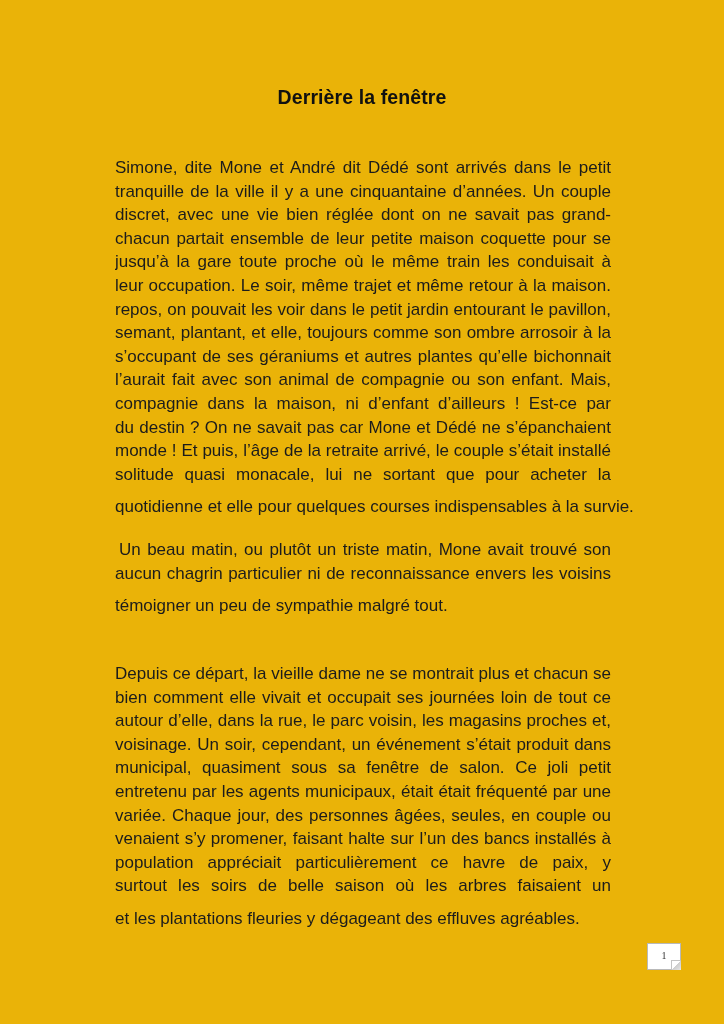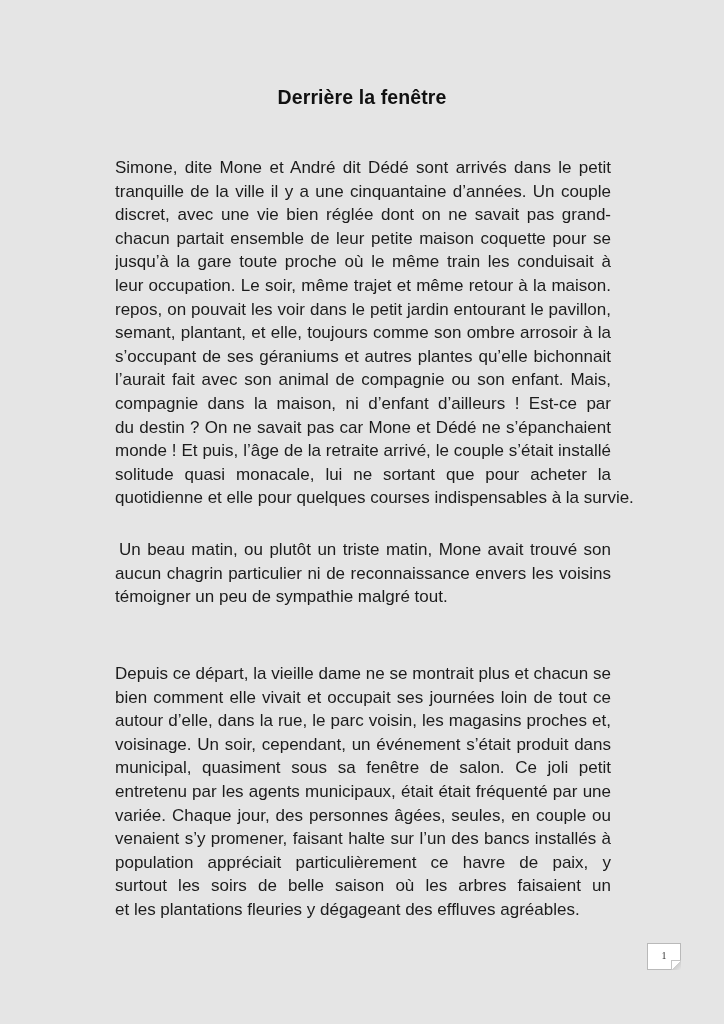--- a/index.html
+++ b/index.html
@@ -13,21 +13,21 @@
     position: relative;
     overflow: hidden;
     font-family: "Liberation Sans", "DejaVu Sans", sans-serif;
     color: #1a1a1a;
   }
   .page {
     position: absolute;
     left: 0; top: 0;
     width: 724px;
     height: 1024px;
-    background: #e5e5e5;
+    background: #eab308;
   }
   .title {
     position: absolute;
     top: 86px;
     left: 0;
     width: 724px;
     text-align: center;
     font-size: 19.5px;
     font-weight: bold;
     color: #111;
@@ -48,20 +48,21 @@
     height: 23.6px;
     line-height: 23.6px;
     text-align: justify;
     text-align-last: justify;
     white-space: nowrap;
     overflow: visible;
   }
   .line.last {
     text-align-last: left;
     text-align: right;
+    margin-top: 9px;
   }
   .line.indent {
     padding-left: 4px;
   }
   #p1 { top: 156px; }
   #p2 { top: 538px; }
   #p3 { top: 662px; }
 
   .page-number-box {
     position: absolute;

